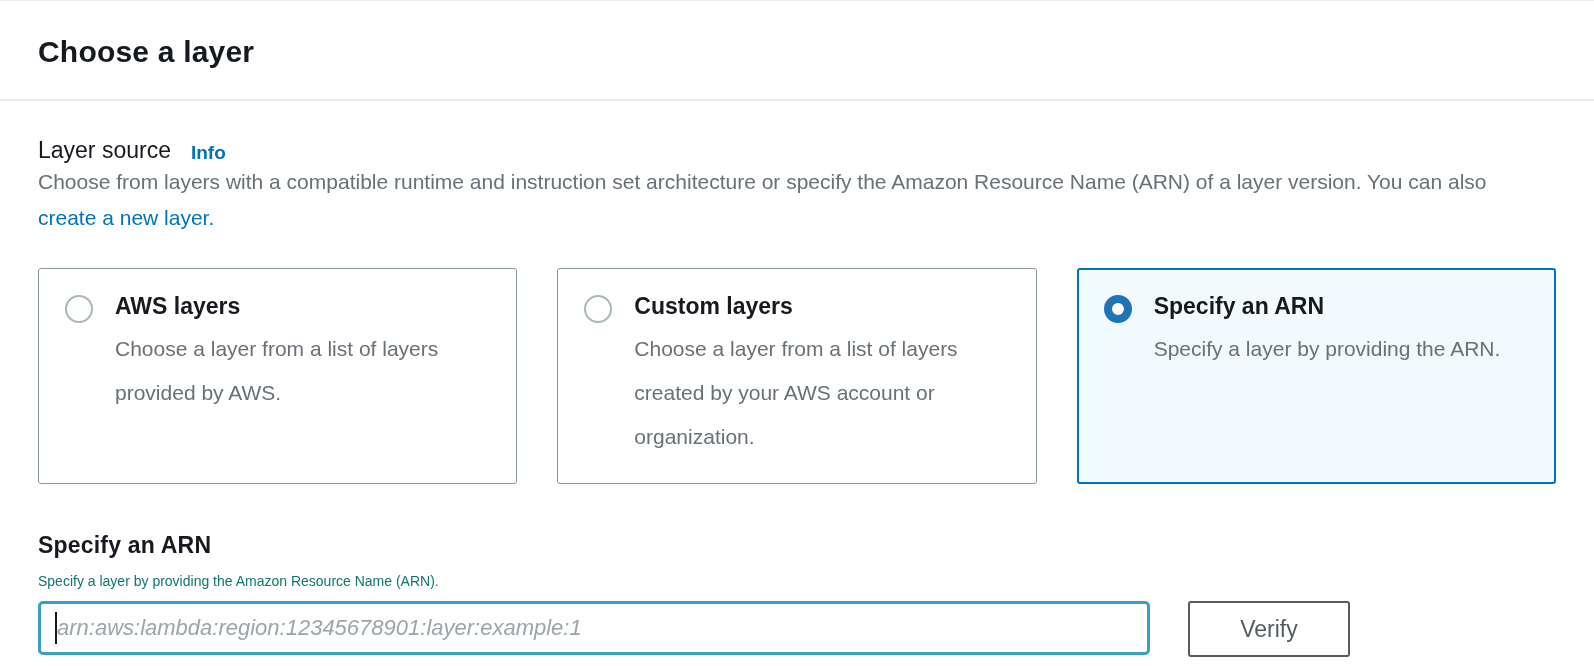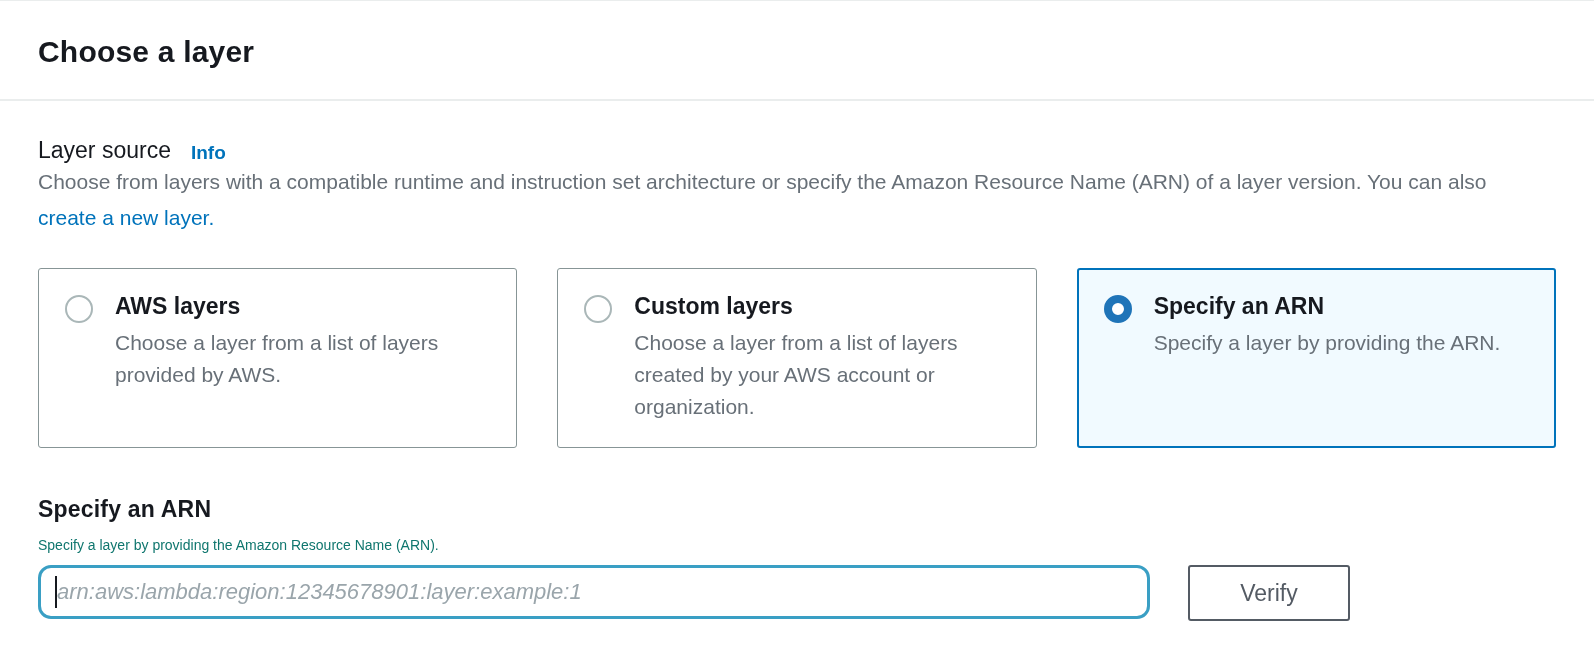--- a/index.html
+++ b/index.html
@@ -83,41 +83,41 @@
     border: 2px solid #aab7b8;
     background: #ffffff;
   }
   .radio.checked {
     border: 8px solid #1f74b8;
   }
   .card-title { font-size: 23px; font-weight: 700; color: #16191f; }
   .card-desc {
     margin-top: 7px;
     font-size: 21px;
-    line-height: 32px;
+    line-height: 44px;
     color: #687078;
   }
 
   
   .arn-section { margin-top: 48px; }
   .arn-label { font-size: 23px; font-weight: 700; color: #16191f; letter-spacing: 0.2px; }
   .arn-desc { margin-top: 14px; font-size: 14px; color: #0f766e; }
 
   .input-row {
     margin-top: 12px;
     display: flex;
     align-items: flex-start;
     gap: 38px;
   }
   .arn-input-wrap { position: relative; width: 1112px; }
   .arn-input {
     width: 100%;
     height: 54px;
     border: 3px solid #3a9fc4;
-    border-radius: 13px;
+    border-radius: 5px;
     padding: 0 16px;
     font-family: "Liberation Sans", "DejaVu Sans", sans-serif;
     font-size: 22px;
     color: #16191f;
     outline: none;
     background: #ffffff;
   }
   .arn-input::placeholder {
     font-style: italic;
     color: #9aa5ab;

